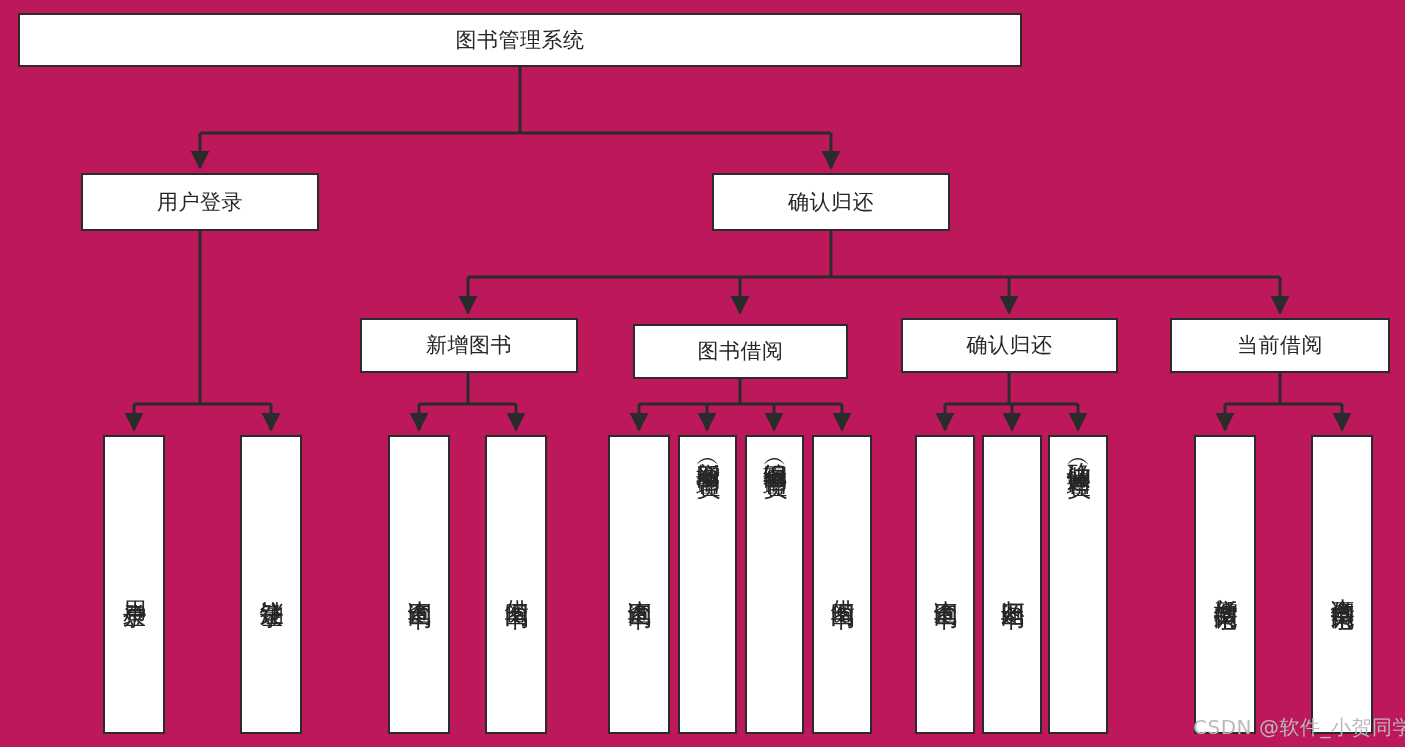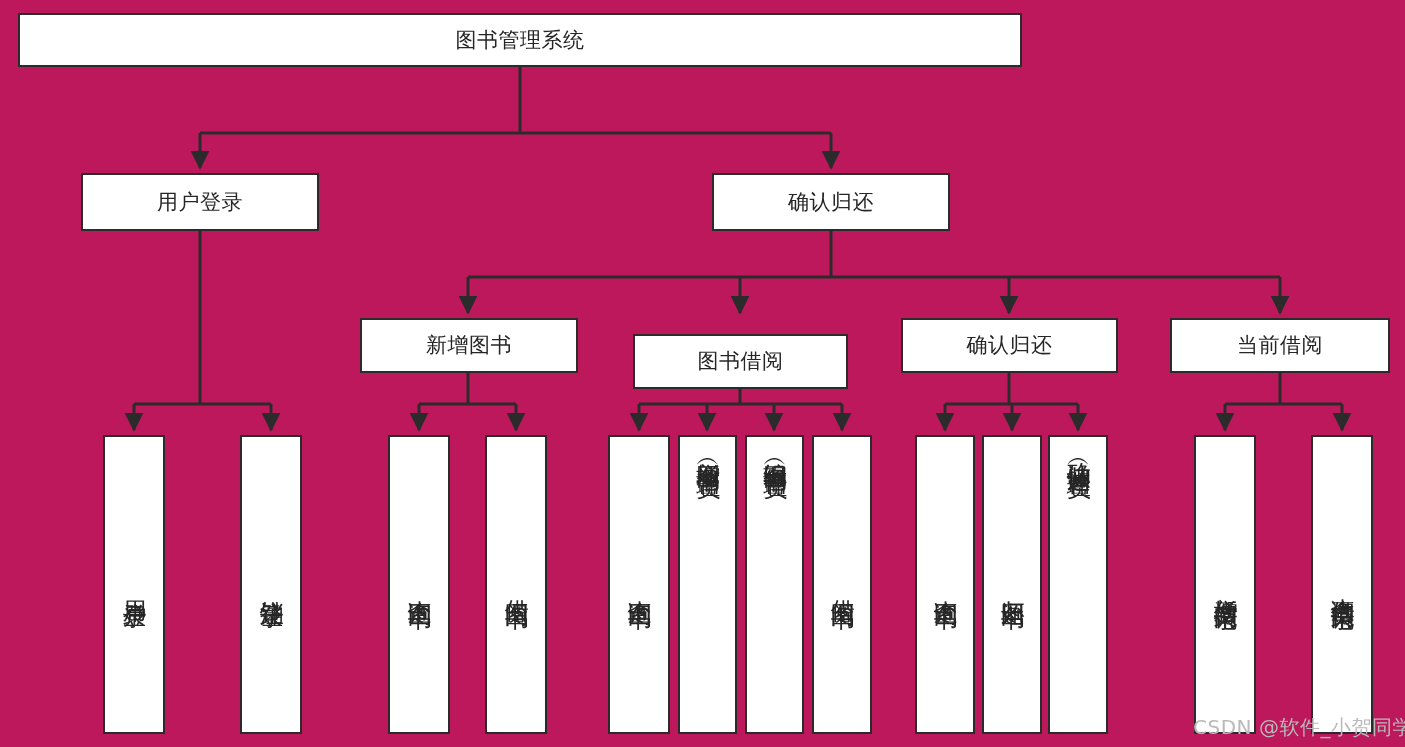--- a/index.html
+++ b/index.html
@@ -130,21 +130,21 @@
       </div>
       <div class="node level2" style="left: 81px; top: 173px; width: 238px; height: 58px;">
         <span class="node-label h-label">用户登录</span>
       </div>
       <div class="node level2" style="left: 712px; top: 173px; width: 238px; height: 58px;">
         <span class="node-label h-label">确认归还</span>
       </div>
       <div class="node level3" style="left: 360px; top: 318px; width: 218px; height: 55px;">
         <span class="node-label h-label">新增图书</span>
       </div>
-      <div class="node level3" style="left: 633px; top: 334px; width: 215px; height: 55px;">
+      <div class="node level3" style="left: 633px; top: 324px; width: 215px; height: 55px;">
         <span class="node-label h-label">图书借阅</span>
       </div>
       <div class="node level3" style="left: 901px; top: 318px; width: 217px; height: 55px;">
         <span class="node-label h-label">确认归还</span>
       </div>
       <div class="node level3" style="left: 1170px; top: 318px; width: 220px; height: 55px;">
         <span class="node-label h-label">当前借阅</span>
       </div>
       <div class="node leaf leaf" style="left: 103px; top: 435px; width: 62px; height: 299px; align-items: center;">
         <span class="node-label v-label">用户登录</span>

